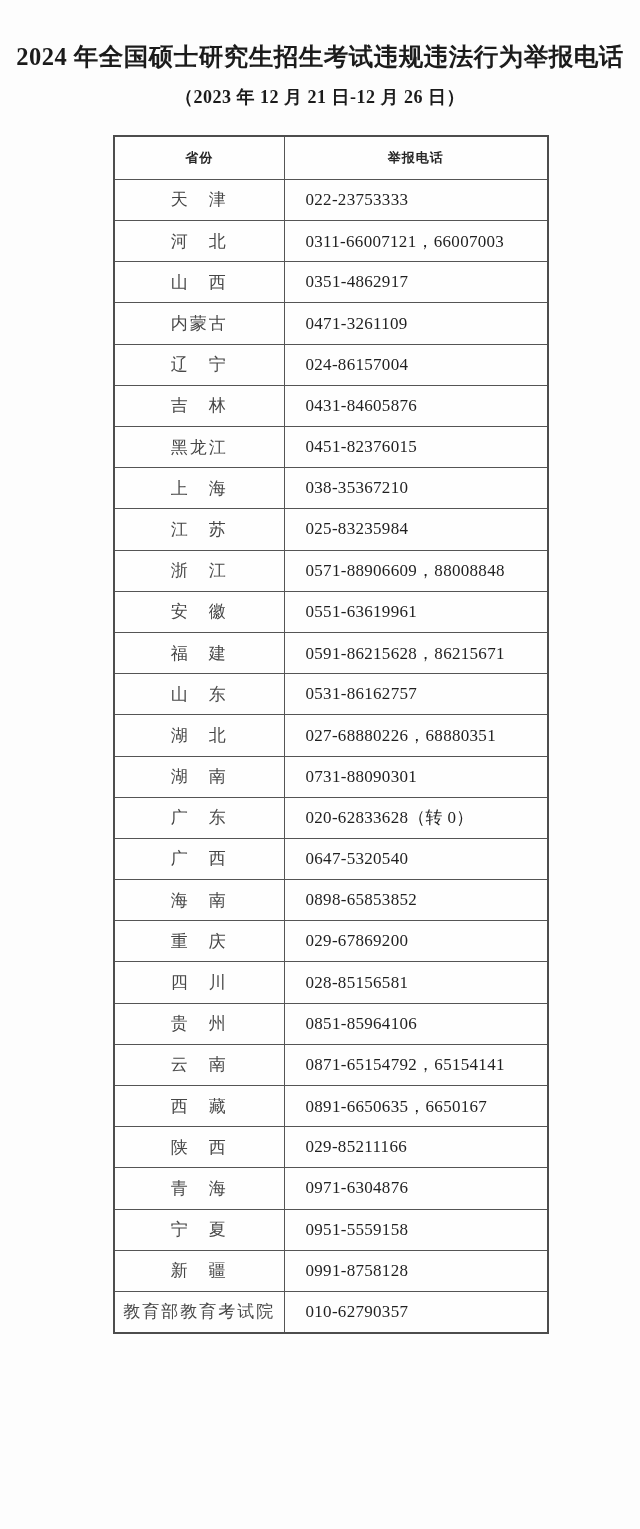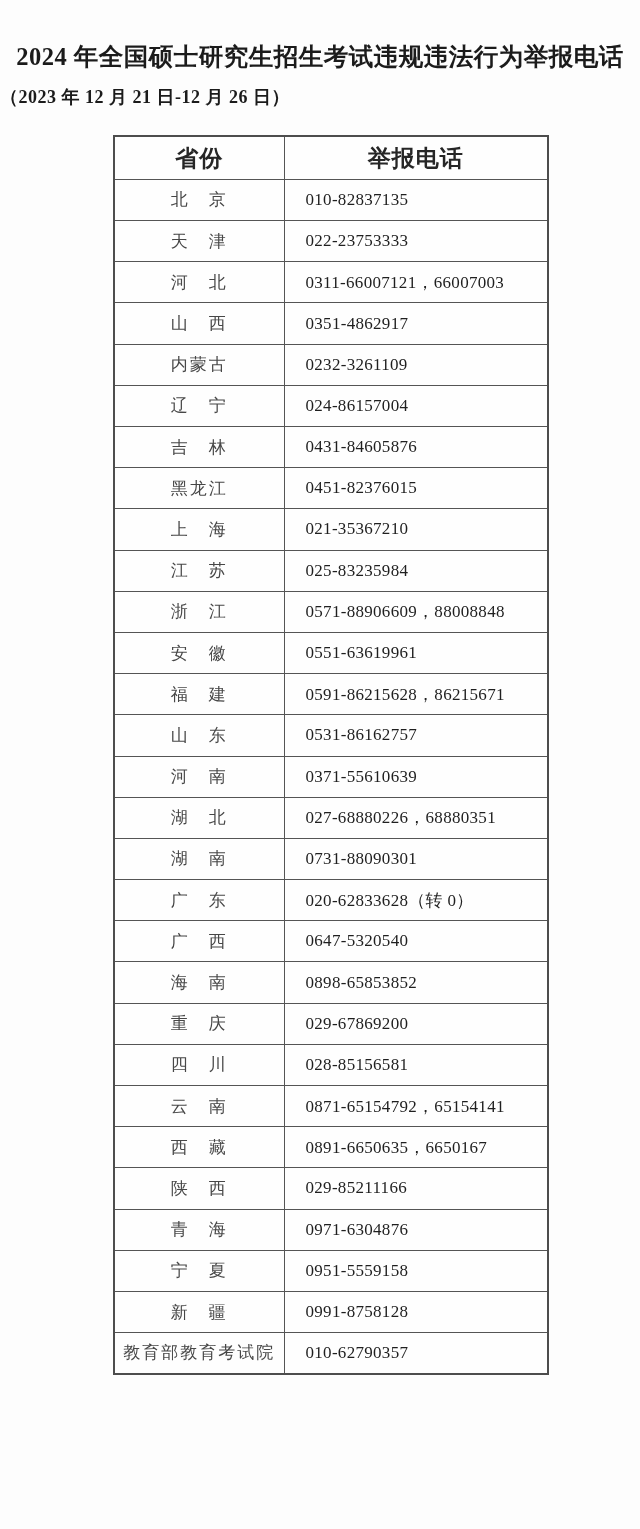--- a/index.html
+++ b/index.html
@@ -18,21 +18,21 @@
       margin-top: 42px;
       text-align: center;
       font-size: 24.5px;
       font-weight: bold;
       color: #1b1b1b;
       letter-spacing: 0.5px;
       line-height: 1.2;
     }
     .page-subtitle {
       margin-top: 14px;
-      text-align: left;
+      text-align: center;
       font-size: 18px;
       font-weight: bold;
       color: #1b1b1b;
       letter-spacing: 0.5px;
     }
     table.report-table {
       margin-left: 113px;
       margin-top: 26px;
       width: 434px;
       border-collapse: collapse;
@@ -43,21 +43,21 @@
     table.report-table col.col-province { width: 170px; }
     table.report-table col.col-phone    { width: 264px; }
     table.report-table th,
     table.report-table td {
       border: 1px solid #555;
       vertical-align: middle;
     }
     table.report-table th {
       height: 43px;
       text-align: center;
-      font-size: 23px;
+      font-size: 13px;
       font-weight: bold;
       color: #262626;
       letter-spacing: 1px;
     }
     table.report-table td {
       height: 41.2px;
       font-size: 17px;
     }
     td.province-cell {
       text-align: center;
@@ -85,54 +85,50 @@
       <col class="col-phone">
     </colgroup>
     <thead>
       <tr>
         <th>省份</th>
         <th>举报电话</th>
       </tr>
     </thead>
     <tbody id="table-body">
         <tr>
-          <td class="province-cell">北　京</td>
-          <td class="phone-cell">010-82837135</td>
-        </tr>
-        <tr>
           <td class="province-cell">天　津</td>
           <td class="phone-cell">022-23753333</td>
         </tr>
         <tr>
           <td class="province-cell">河　北</td>
           <td class="phone-cell">0311-66007121，66007003</td>
         </tr>
         <tr>
           <td class="province-cell">山　西</td>
           <td class="phone-cell">0351-4862917</td>
         </tr>
         <tr>
           <td class="province-cell">内蒙古</td>
-          <td class="phone-cell">0232-3261109</td>
+          <td class="phone-cell">0471-3261109</td>
         </tr>
         <tr>
           <td class="province-cell">辽　宁</td>
           <td class="phone-cell">024-86157004</td>
         </tr>
         <tr>
           <td class="province-cell">吉　林</td>
           <td class="phone-cell">0431-84605876</td>
         </tr>
         <tr>
           <td class="province-cell">黑龙江</td>
           <td class="phone-cell">0451-82376015</td>
         </tr>
         <tr>
           <td class="province-cell">上　海</td>
-          <td class="phone-cell">021-35367210</td>
+          <td class="phone-cell">038-35367210</td>
         </tr>
         <tr>
           <td class="province-cell">江　苏</td>
           <td class="phone-cell">025-83235984</td>
         </tr>
         <tr>
           <td class="province-cell">浙　江</td>
           <td class="phone-cell">0571-88906609，88008848</td>
         </tr>
         <tr>
@@ -141,24 +137,20 @@
         </tr>
         <tr>
           <td class="province-cell">福　建</td>
           <td class="phone-cell">0591-86215628，86215671</td>
         </tr>
         <tr>
           <td class="province-cell">山　东</td>
           <td class="phone-cell">0531-86162757</td>
         </tr>
         <tr>
-          <td class="province-cell">河　南</td>
-          <td class="phone-cell">0371-55610639</td>
-        </tr>
-        <tr>
           <td class="province-cell">湖　北</td>
           <td class="phone-cell">027-68880226，68880351</td>
         </tr>
         <tr>
           <td class="province-cell">湖　南</td>
           <td class="phone-cell">0731-88090301</td>
         </tr>
         <tr>
           <td class="province-cell">广　东</td>
           <td class="phone-cell">020-62833628（转 0）</td>
@@ -171,20 +163,24 @@
           <td class="province-cell">海　南</td>
           <td class="phone-cell">0898-65853852</td>
         </tr>
         <tr>
           <td class="province-cell">重　庆</td>
           <td class="phone-cell">029-67869200</td>
         </tr>
         <tr>
           <td class="province-cell">四　川</td>
           <td class="phone-cell">028-85156581</td>
+        </tr>
+        <tr>
+          <td class="province-cell">贵　州</td>
+          <td class="phone-cell">0851-85964106</td>
         </tr>
         <tr>
           <td class="province-cell">云　南</td>
           <td class="phone-cell">0871-65154792，65154141</td>
         </tr>
         <tr>
           <td class="province-cell">西　藏</td>
           <td class="phone-cell">0891-6650635，6650167</td>
         </tr>
         <tr>

